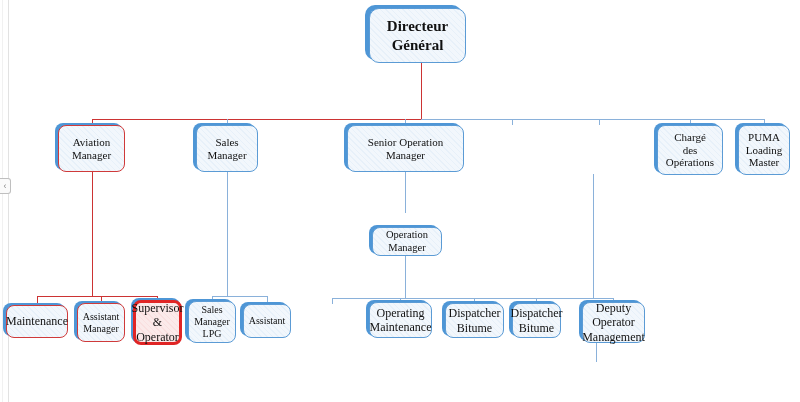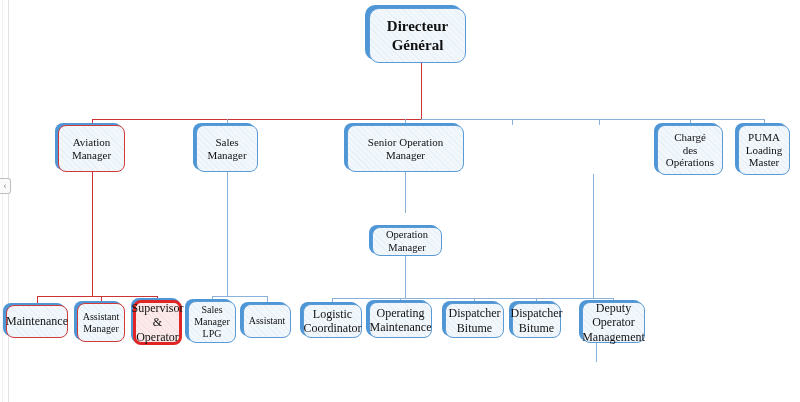--- a/index.html
+++ b/index.html
@@ -138,22 +138,20 @@
   <div class="node red-border small" style="left:6px; top:305px; width:62px; height:33px;">Maintenance</div>
   <div class="node red-border small" style="left:77px; top:303px; width:48px; height:39px; font-size:10px;">Assistant
 Manager</div>
   <div class="node red-thick small" style="left:133px; top:300px; width:49px; height:45px;">Supervisor
 &amp;
 Operator</div>
   <div class="node small" style="left:188px; top:301px; width:48px; height:42px; font-size:10px;">Sales
 Manager
 LPG</div>
   <div class="node small" style="left:243px; top:304px; width:48px; height:34px; font-size:10px;">Assistant</div>
-  <div class="node small" style="left:303px; top:304px; width:59px; height:34px;">Logistic
-Coordinator</div>
   <div class="node small" style="left:369px; top:302px; width:63px; height:36px;">Operating
 Maintenance</div>
   <div class="node small" style="left:445px; top:303px; width:59px; height:35px;">Dispatcher
 Bitume</div>
   <div class="node small" style="left:512px; top:303px; width:49px; height:35px;">Dispatcher
 Bitume</div>
   <div class="node small" style="left:582px; top:302px; width:63px; height:41px;">Deputy
 Operator
 Management</div>
 

